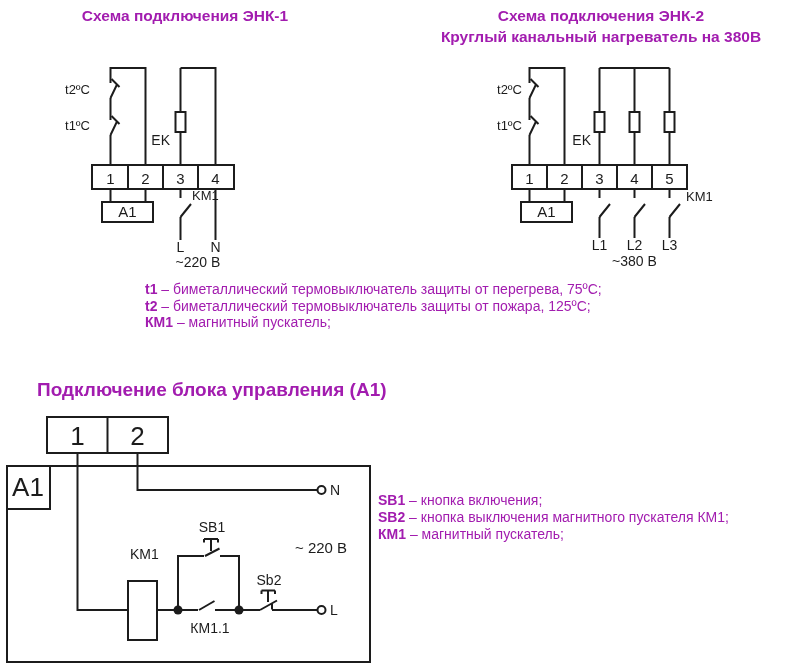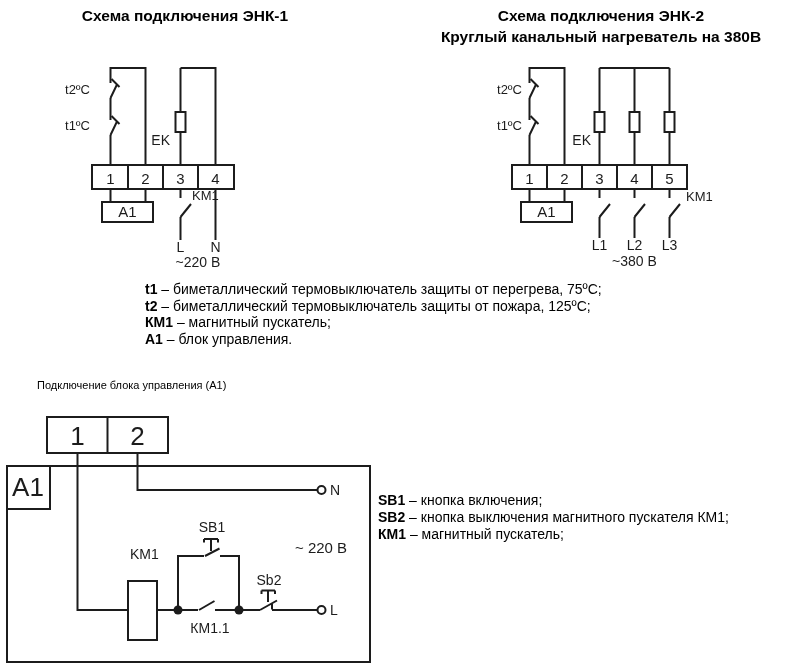--- a/index.html
+++ b/index.html
@@ -1,19 +1,19 @@
 <!DOCTYPE html>
 <html><head>
 <meta charset="utf-8">
 <style>
   html,body{margin:0;padding:0;background:#fff;}
   .page{position:relative;width:800px;height:671px;background:#fff;overflow:hidden;
-        font-family:"Liberation Sans",sans-serif;color:#000000;}
+        font-family:"Liberation Sans",sans-serif;color:#a21caf;}
   .title{position:absolute;text-align:center;font-weight:bold;font-size:15.5px;line-height:21px;white-space:nowrap;}
-  .heading{position:absolute;font-weight:normal;font-size:11px;white-space:nowrap;}
+  .heading{position:absolute;font-weight:bold;font-size:19px;white-space:nowrap;}
   .legend{position:absolute;font-size:14px;line-height:16.6px;white-space:nowrap;}
   .legend b{font-weight:bold;}
   svg{position:absolute;overflow:visible;}
   svg text{font-family:"Liberation Sans",sans-serif;fill:#1c1c1c;}
   .s{stroke:#1c1c1c;stroke-width:2;fill:none;}
   .sf{stroke:#1c1c1c;stroke-width:2;fill:#ffffff;}
   .dot{fill:#1c1c1c;stroke:none;}
   .f13{font-size:13px;}
   .f14{font-size:14px;}
   .f15{font-size:15px;}
@@ -105,21 +105,20 @@
       <text x="144.5" y="190" text-anchor="middle" class="f14">L2</text>
       <text x="179.5" y="190" text-anchor="middle" class="f14">L3</text>
       <text x="144.5" y="206" text-anchor="middle" class="f14">~380 В</text>
     </g>
   </svg>
 
   <div class="legend" style="left:145px;top:281px;">
     <div><b>t1</b><span> – биметаллический термовыключатель защиты от перегрева, 75ºС;</span></div>
     <div><b>t2</b><span> – биметаллический термовыключатель защиты от пожара, 125ºС;</span></div>
     <div><b>КМ1</b><span> – магнитный пускатель;</span></div>
-    <div><b>А1</b><span> – блок управления.</span></div>
   </div>
 
   <div class="heading" style="left:37px;top:379px;">Подключение блока управления (А1)</div>
 
   <svg style="left:5px;top:412px;" width="370" height="253" viewBox="0 0 370 253">
     <g>
       <rect class="sf" x="42" y="5" width="121" height="36"></rect>
       <path class="s" d="M102.5,5 V41"></path>
       <text x="72.5" y="33" text-anchor="middle" class="f26">1</text>
       <text x="132.5" y="33" text-anchor="middle" class="f26">2</text>

